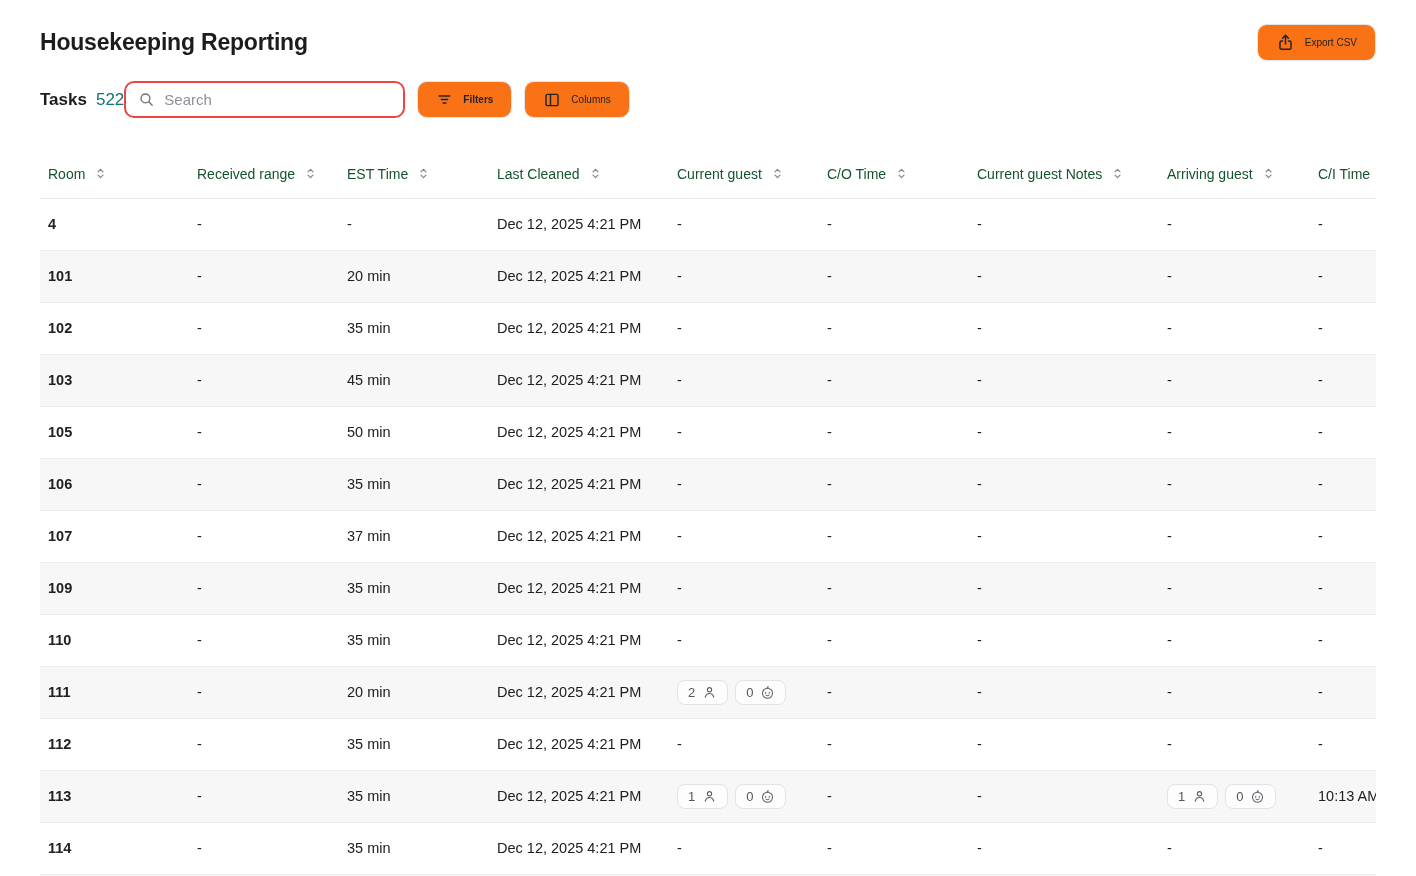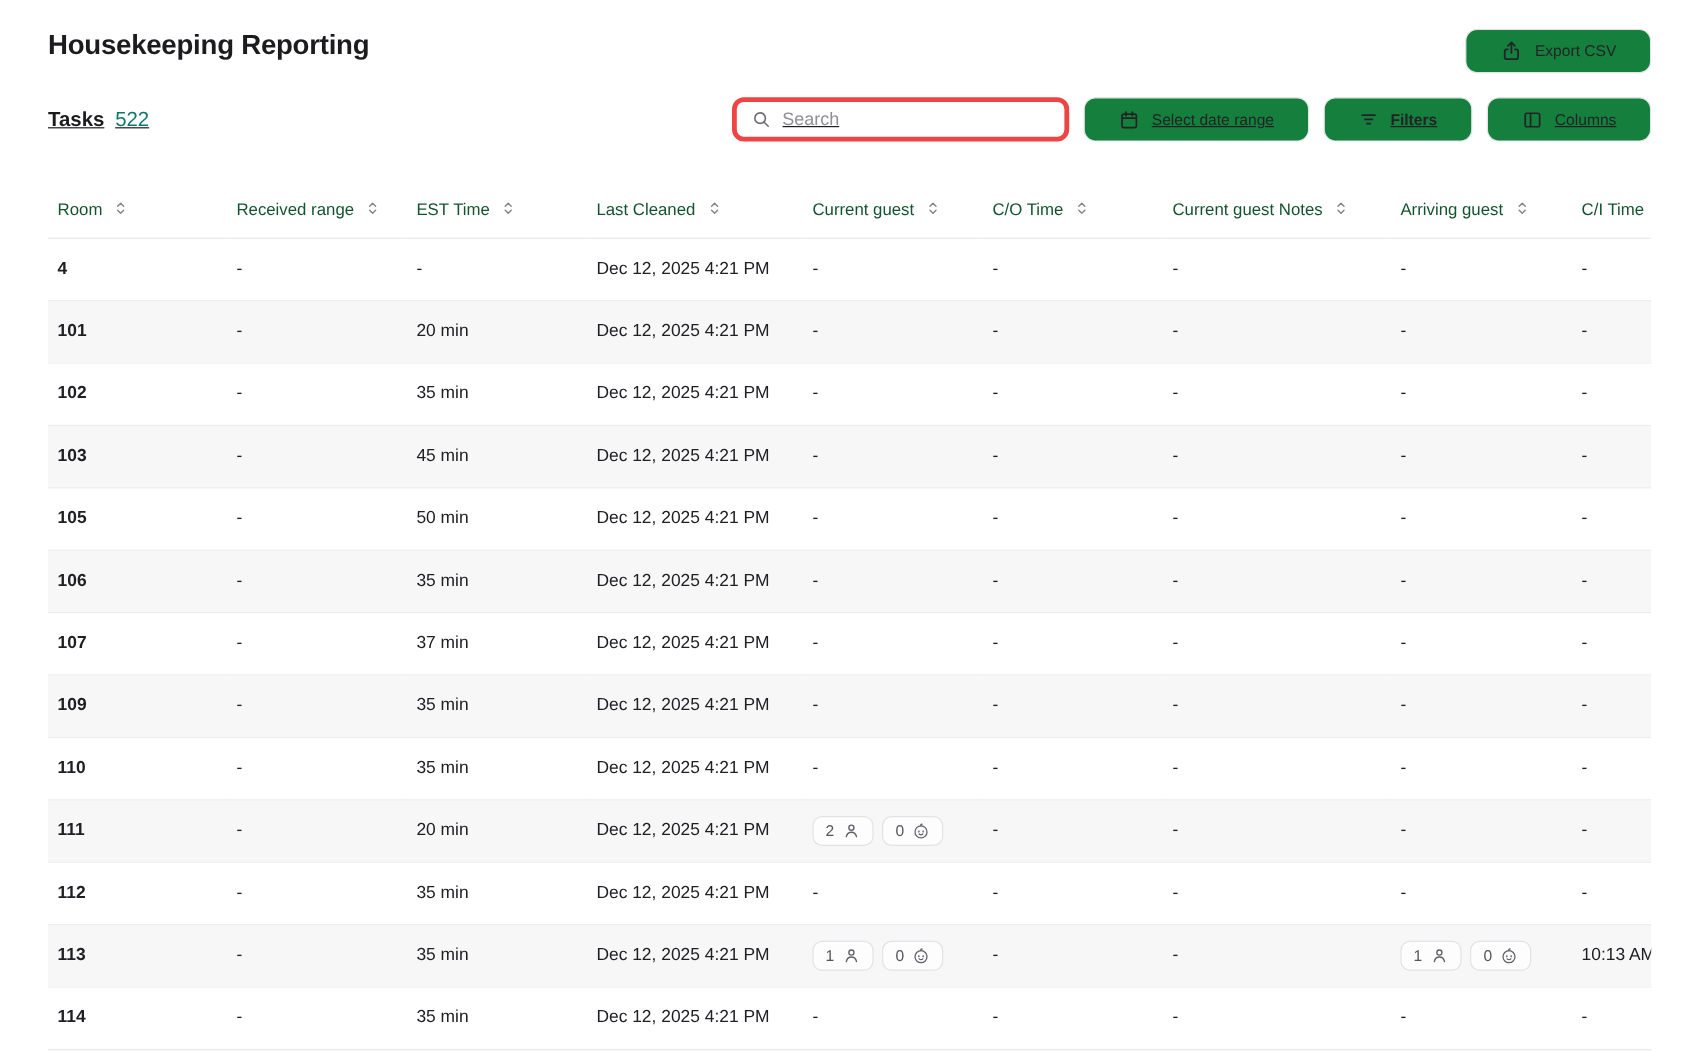--- a/index.html
+++ b/index.html
@@ -5,44 +5,44 @@
   * { margin: 0; padding: 0; box-sizing: border-box; }
   html, body { width: 1416px; height: 876px; overflow: hidden; background: #ffffff; }
   body {
     font-family: "Liberation Sans", sans-serif;
     color: #1f1f22;
     -webkit-font-smoothing: antialiased;
   }
   .page { width: 1416px; height: 876px; padding: 24px 40px 0 40px; overflow: hidden; }
 
   
-  .title-row { display: flex; justify-content: space-between; }
+  .title-row { display: flex; justify-content: space-between; align-items: center; }
   .page-title { font-size: 23px; font-weight: 700; letter-spacing: -0.2px; color: #1c1c1e; }
 
   .btn {
     display: inline-flex; align-items: center; gap: 10px;
-    height: 37px; padding: 0 28px;
-    background: #15803d; border: 1px solid #e4e4e8; border-radius: 10px;
+    height: 37px; padding: 0 18px;
+    background: #f97316; border: 1px solid #e4e4e8; border-radius: 10px;
     font-family: "Liberation Sans", sans-serif;
-    font-size: 13px; font-weight: 500; color: #232326;
+    font-size: 10px; font-weight: 500; color: #232326;
     cursor: pointer; white-space: nowrap;
   }
   .btn svg { flex: 0 0 auto; }
 
   
-  .toolbar { margin-top: 20px; display: flex; justify-content: space-between; align-items: center; text-decoration: underline; }
+  .toolbar { margin-top: 20px; display: flex; align-items: center; }
   .tasks-group { display: flex; align-items: baseline; gap: 9px; }
   .tasks-label { font-size: 17px; font-weight: 700; color: #1c1c1e; }
   .tasks-count { font-size: 17px; font-weight: 400; color: #0f766e; }
 
   .controls { display: flex; align-items: center; gap: 12px; }
   .search-box {
     display: flex; align-items: center; gap: 9px;
     width: 281px; height: 37px; padding: 0 12px;
-    border: 4px solid #ef4444; border-radius: 10px; background: #fff;
+    border: 2px solid #ef4444; border-radius: 10px; background: #fff;
   }
   .search-box input {
     border: none; outline: none; flex: 1; min-width: 0;
     font-family: "Liberation Sans", sans-serif;
     font-size: 15px; color: #1f1f22; background: transparent;
   }
   .search-box input::placeholder { color: #8f8f97; }
 
   
   .table-wrap { margin-top: 32px; width: 100%; overflow: hidden; }
@@ -97,29 +97,20 @@
     <div class="controls">
       <div class="search-box">
         <span style="display:inline-flex;">
           <svg width="17" height="17" viewBox="0 0 24 24" fill="none" stroke="#6d6d76" stroke-width="1.9" stroke-linecap="round">
             <circle cx="10.5" cy="10.5" r="6.2"></circle>
             <path d="M15.3 15.3 20 20"></path>
           </svg>
         </span>
         <input type="text" placeholder="Search" style="">
       </div>
-      <button class="btn">
-        <span style="display:inline-flex;">
-          <svg width="18" height="18" viewBox="0 0 24 24" fill="none" stroke="#232326" stroke-width="1.9" stroke-linecap="round" stroke-linejoin="round">
-            <rect x="4" y="5.5" width="16" height="15" rx="2"></rect>
-            <path d="M8.5 3.2v4M15.5 3.2v4M4.6 9.8h14.8"></path>
-          </svg>
-        </span>
-        <span>Select date range</span>
-      </button>
       <button class="btn" style="font-weight:700;">
         <span style="display:inline-flex;">
           <svg width="17" height="17" viewBox="0 0 24 24" fill="none" stroke="#232326" stroke-width="2" stroke-linecap="round">
             <path d="M4.5 7h15M7.5 12h9M10 17h4"></path>
           </svg>
         </span>
         <span>Filters</span>
       </button>
       <button class="btn">
         <span style="display:inline-flex;">

